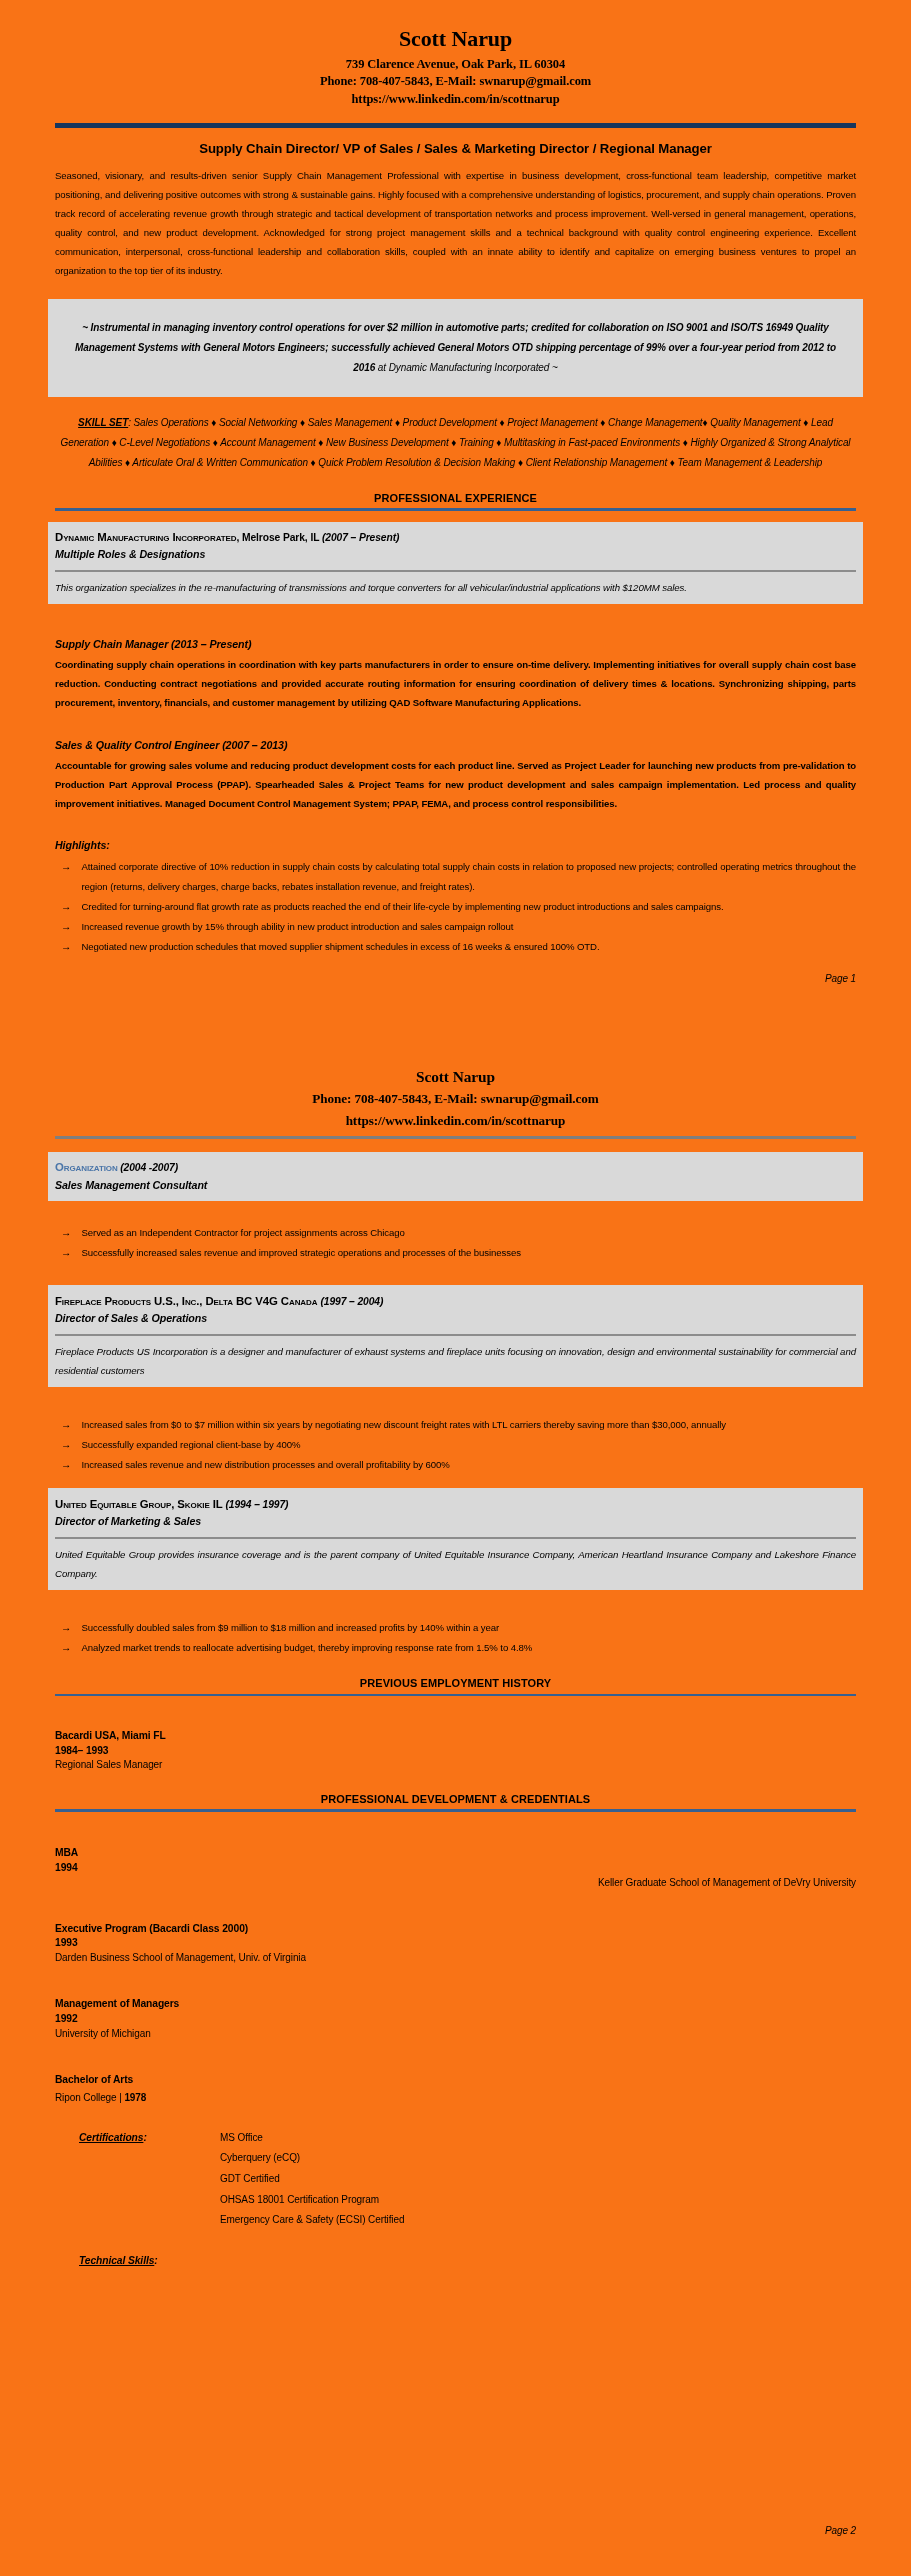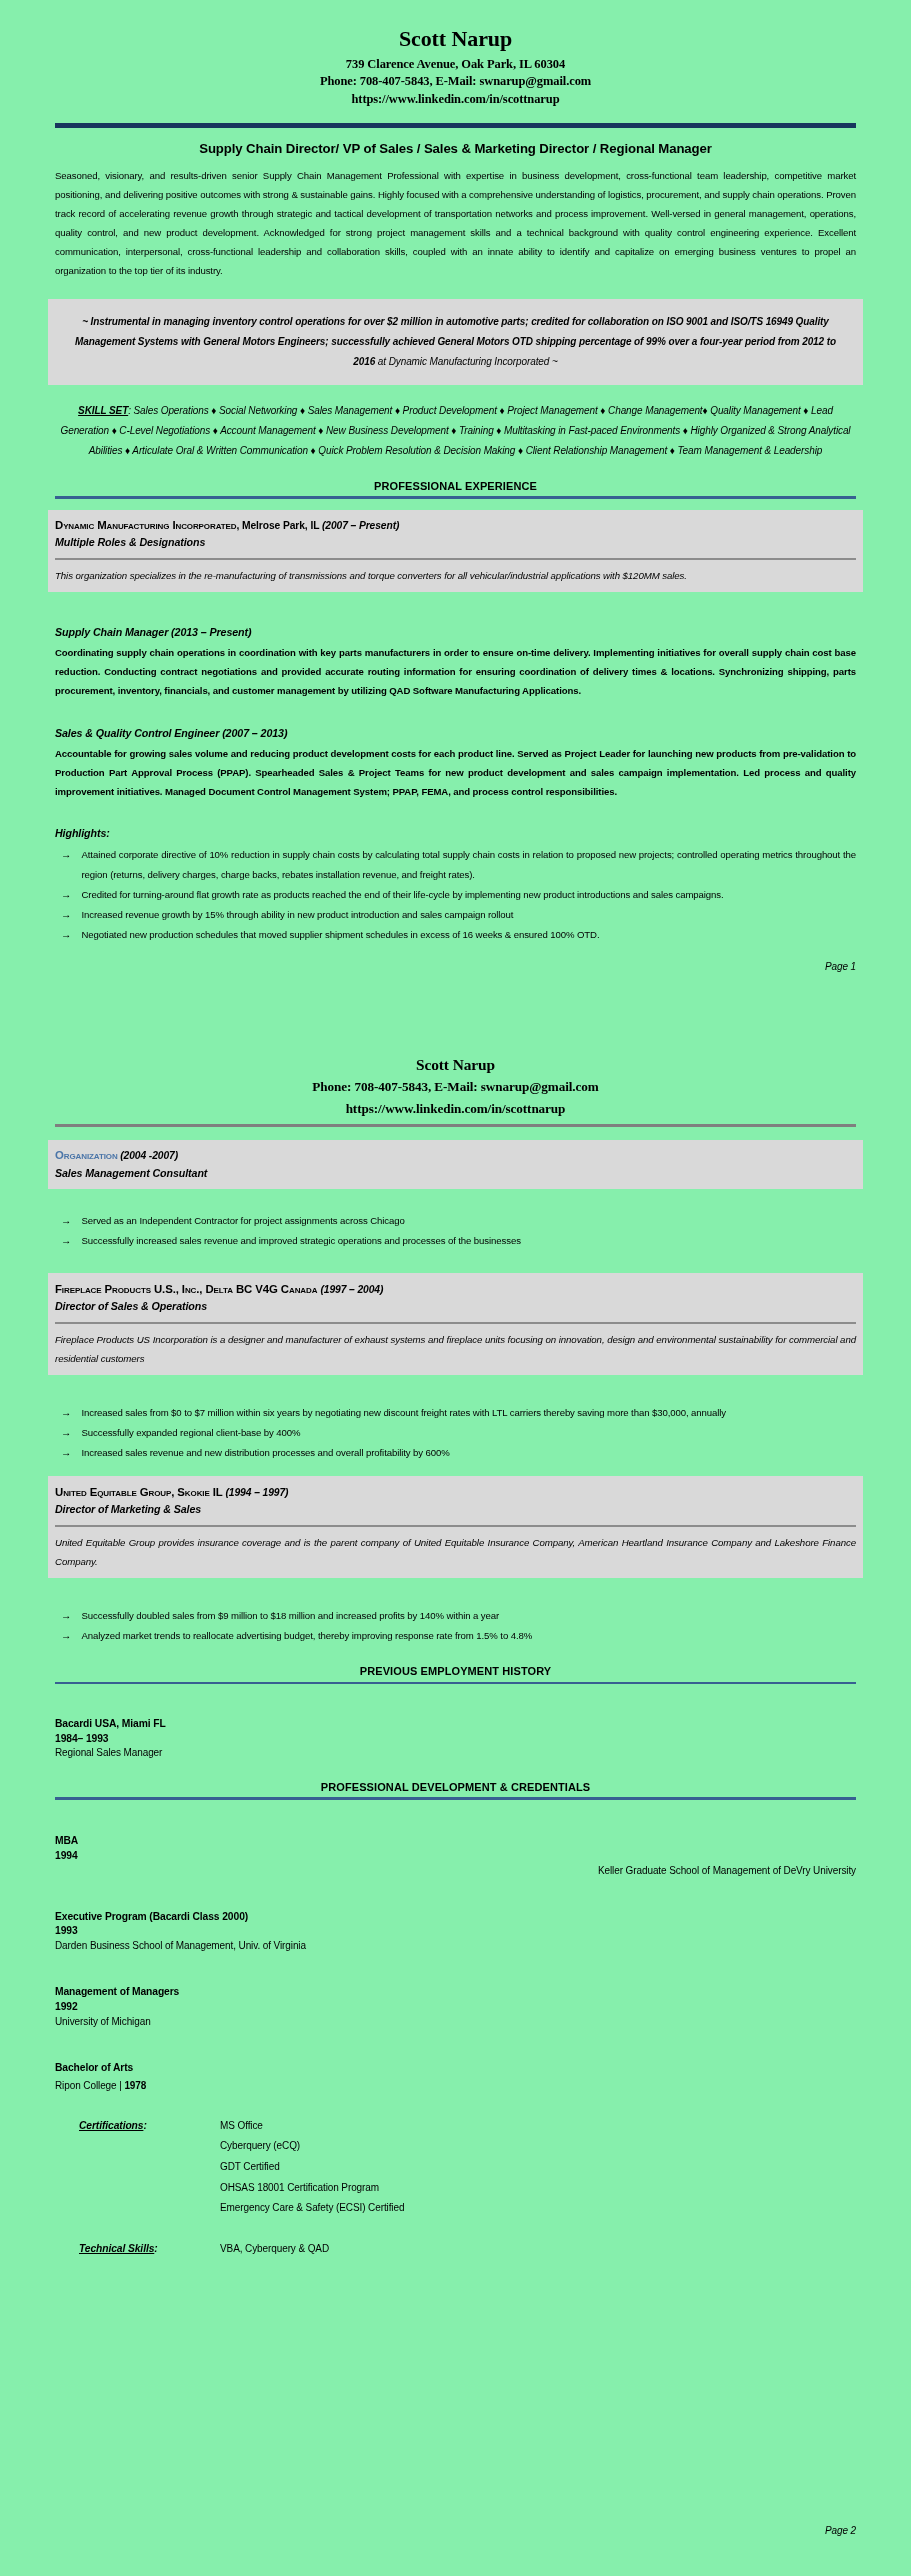--- a/index.html
+++ b/index.html
@@ -1,20 +1,20 @@
 <!DOCTYPE html>
 <html style="font-size:11.8px"><head>
 <meta charset="utf-8">
 <style>
   * { margin:0; padding:0; box-sizing:border-box; }
   html,body { background:#ffffff; }
   .page {
     position:relative;
     width:911px; height:2576px;
-    background:#86efac;
+    background:#f97316;
     overflow:hidden;
     font-family:"Liberation Sans", sans-serif;
     color:#000;
     letter-spacing:-0.1px;
   }
   .content { padding:0 55px; }
 
   
   .serif { font-family:"Liberation Serif", serif; }
   .p1-name { padding-top:25px; text-align:center; font-size:22px; font-weight:bold; line-height:28px; }
@@ -22,21 +22,21 @@
   .rule-navy { border:0; height:4.4px; background:#17365d; margin-top:14.7px; }
   .rule-steel { border:0; height:2.9px; background:#376091; margin-top:4.4px; }
   .rule-gray { border:0; height:2.2px; background:#7f7f7f; margin-top:4.4px; }
 
   .doc-title { margin-top:11.8px; text-align:center; font-size:13.2px; font-weight:bold; line-height:17.6px; }
 
   .para { margin-top:8.8px; font-size:9.6px; line-height:19px; text-align:justify; }
 
   
   .graybox { background:#d9d9d9; margin-left:-7.3px; margin-right:-7.3px; padding:7.3px 7.3px; }
-  .profile-box { margin-top:19px; padding:13px 16px; text-align:center; font-size:10px; line-height:20px; font-style:italic; font-weight:bold; }
+  .profile-box { margin-top:19px; padding:19px 16px; text-align:center; font-size:10px; line-height:20px; font-style:italic; font-weight:bold; }
   .profile-tail { font-weight:normal; }
 
   .skillset { margin-top:16px; text-align:center; font-style:italic; font-size:10px; line-height:20px; }
   .skillset .lbl { font-weight:bold; text-decoration:underline; }
 
   .section-heading { margin-top:19px; text-align:center; font-size:11px; font-weight:bold; letter-spacing:0.1px; }
 
   .company-box { margin-top:10.3px; font-size:9.6px; }
   .company-line { line-height:17.6px; }
   .sc { font-variant:small-caps; font-weight:bold; font-size:11.4px; }
@@ -280,20 +280,19 @@
         <div>GDT Certified</div>
         <div>OHSAS 18001 Certification Program</div>
         <div>Emergency Care &amp; Safety (ECSI) Certified</div>
       </div>
     </div>
 
     <div class="label-row">
       <div class="label-col">
         <span class="u">Technical Skills</span><span>:</span>
       </div>
-      <div class="value-col">VBA, Cyberquery &amp; QAD</div>
     </div>
 
   </div>
 
   <div class="page-num p2-footer">Page 2</div>
 </div>
 
 
 </body></html>

